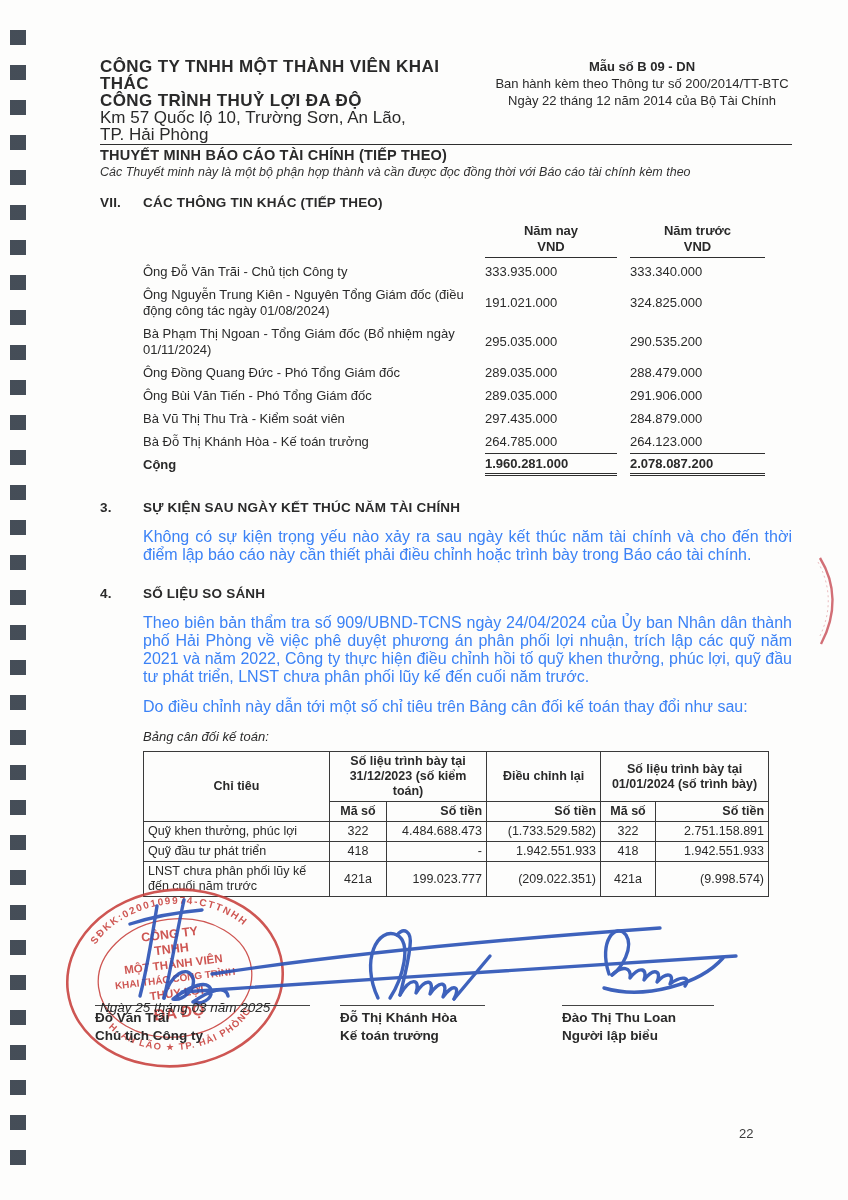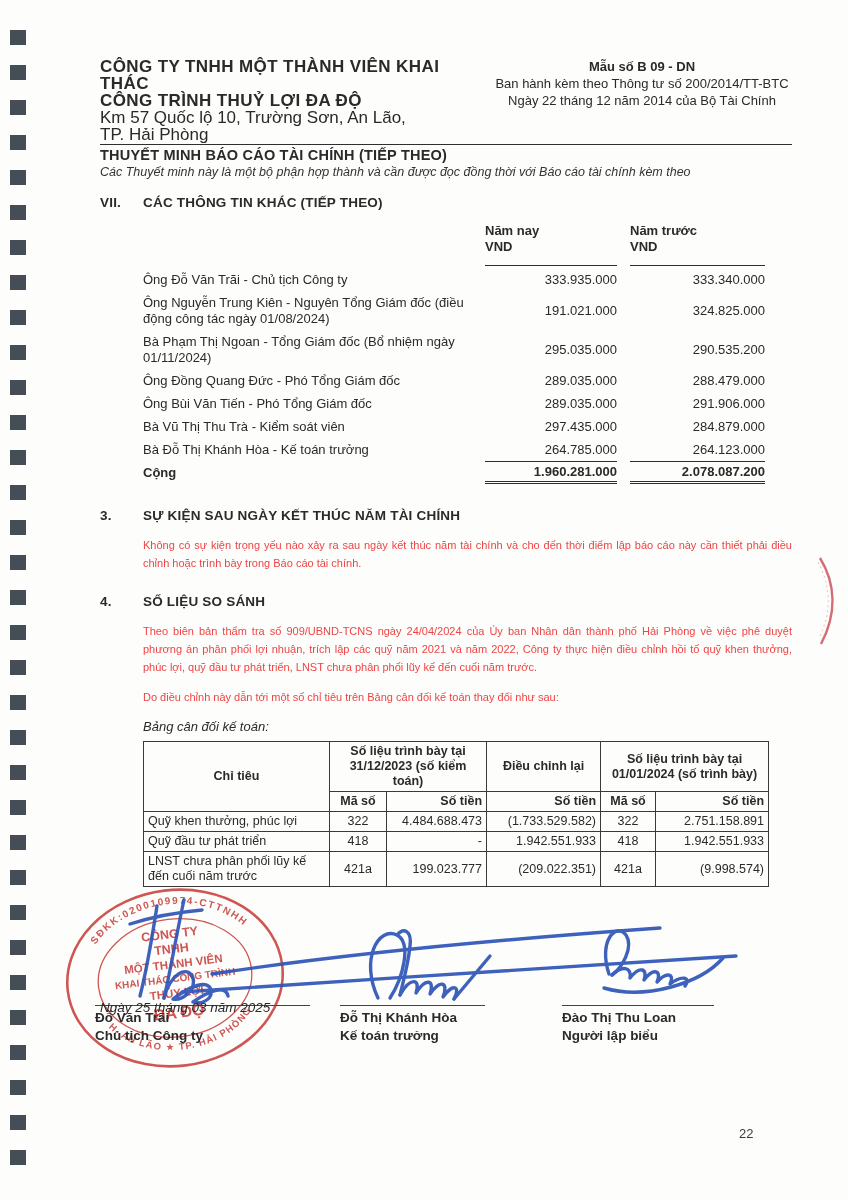--- a/index.html
+++ b/index.html
@@ -22,28 +22,28 @@
   .hdr-left .b{font-weight:bold;letter-spacing:.4px;}
   .hdr-right{width:300px;text-align:center;font-size:13px;line-height:17px;}
   .hdr-right .b{font-weight:bold;}
   .hrule{border:none;border-top:1.6px solid #2f2f2f;margin:1px 0 2px 0;}
   .doc-title{font-weight:bold;font-size:14.5px;letter-spacing:.2px;}
   .doc-note{font-style:italic;font-size:12.5px;margin-top:2px;color:#333;}
   
   .sec{display:flex;font-weight:bold;font-size:13.5px;letter-spacing:.2px;}
   .sec .num{width:43px;flex:none;}
   .indent{margin-left:43px;}
-  .para{font-size:11px;line-height:18px;text-align:justify;color:#ef4444;}
+  .para{font-size:16px;line-height:18px;text-align:justify;color:#3b82f6;}
   
   .inc{max-width:622px;font-size:13px;}
   .inc .irow{display:grid;grid-template-columns:1fr 132px 135px;column-gap:13px;align-items:center;}
   .inc .ihead{align-items:end;margin-bottom:2px;}
-  .inc .ihead .hcell{text-align:left;font-weight:bold;line-height:16px;border-bottom:1.4px solid #2f2f2f;padding-bottom:10px;}
+  .inc .ihead .hcell{text-align:center;font-weight:bold;line-height:16px;border-bottom:1.4px solid #2f2f2f;padding-bottom:2px;}
   .inc .name{padding:3.5px 0;line-height:16px;}
-  .inc .val{text-align:right;}
+  .inc .val{}
   .inc .trow{font-weight:bold;}
   .inc .trow .val{border-top:1.4px solid #2f2f2f;border-bottom:3px double #2f2f2f;padding:2px 0 2px 0;}
   .inc .trow .name{padding:2px 0;}
   
   .btable{border-collapse:collapse;width:625px;font-size:12.5px;table-layout:fixed;}
   .btable th,.btable td{border:1.4px solid #3a3a3a;padding:2px 4px;line-height:15px;vertical-align:middle;}
   .btable th{font-weight:bold;text-align:center;}
   .btable .amt{text-align:right;margin-left:48px;}
   .btable .code{text-align:center;}
   .btable .sub-amt{text-align:right;font-weight:bold;}

